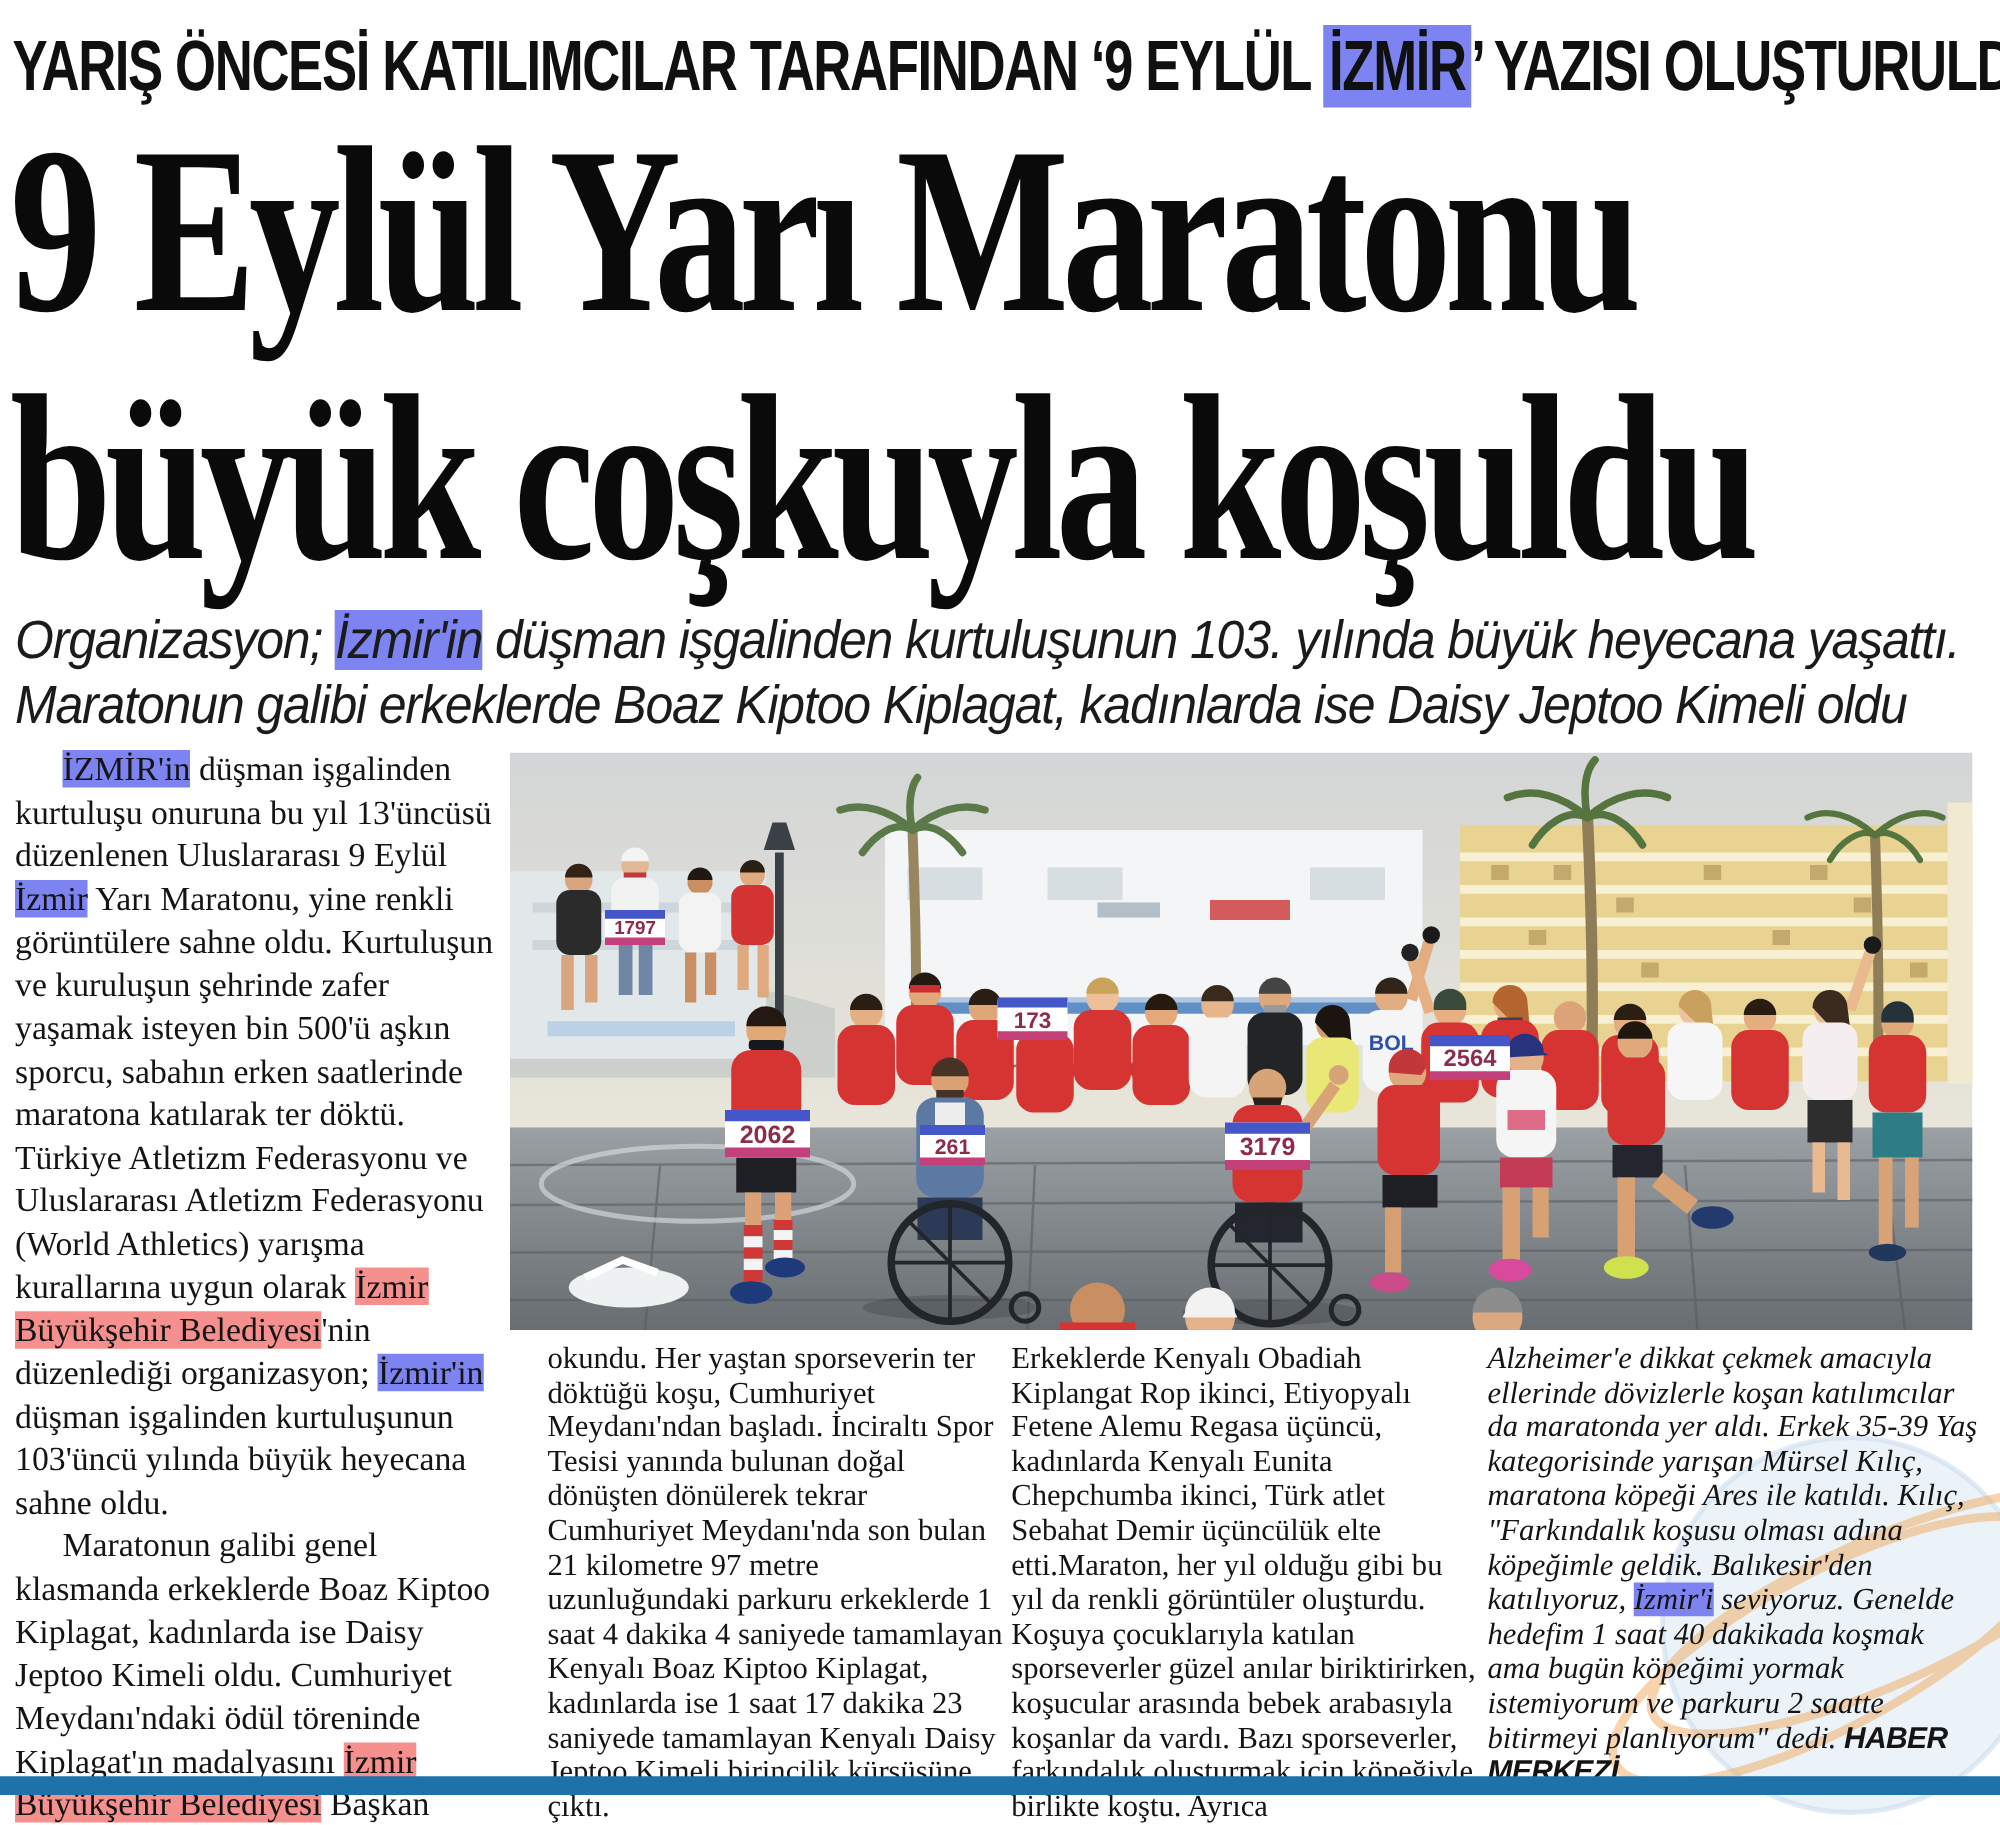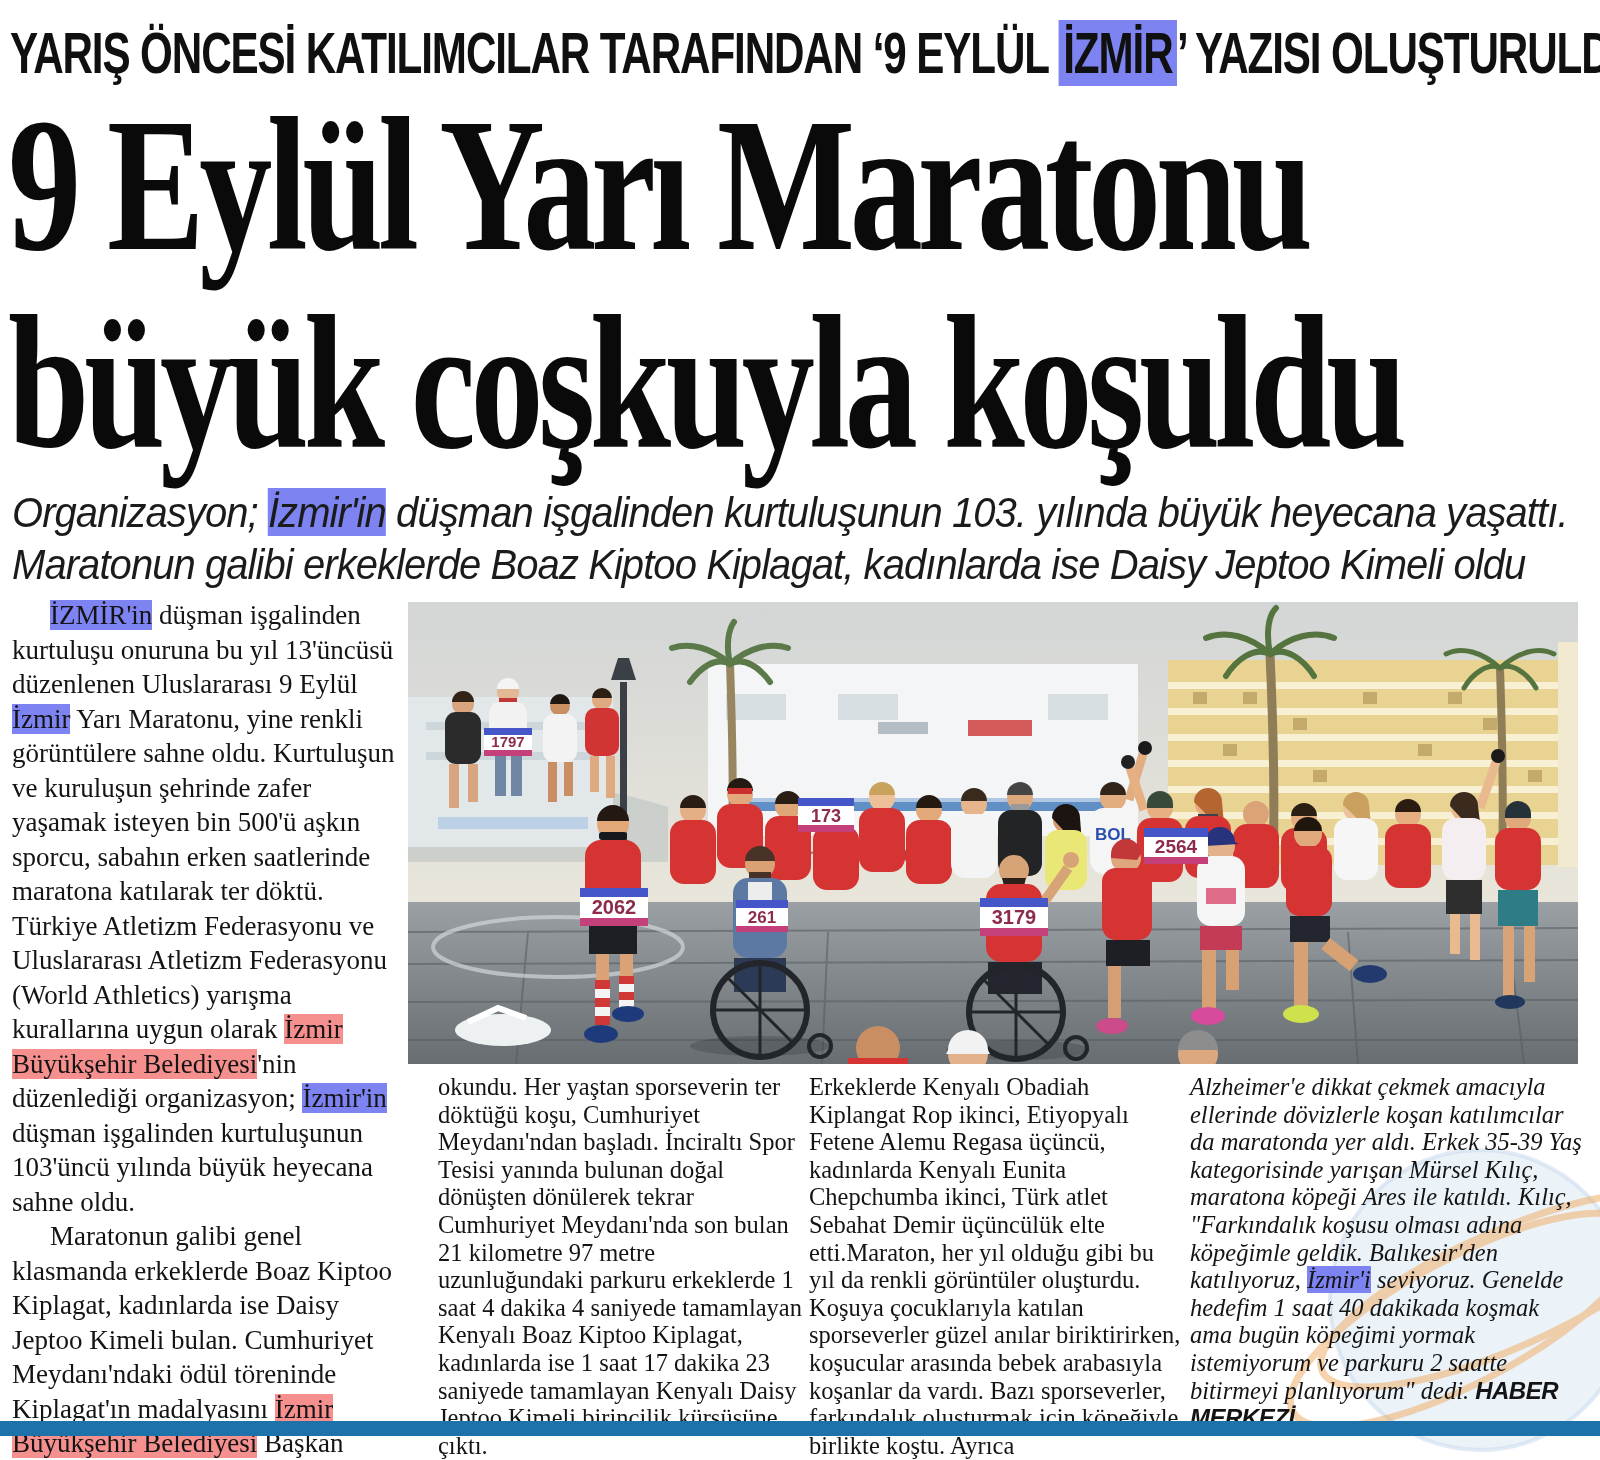--- a/index.html
+++ b/index.html
@@ -69,21 +69,21 @@
     <div class="hl-line">büyük coşkuyla koşuldu</div>
   </div>
 
   <div class="subhead">
     <div class="sub-line"><span>Organizasyon; </span><span class="seg-blue">İzmir'in</span><span> düşman işgalinden kurtuluşunun 103. yılında büyük heyecana yaşattı.</span></div>
     <div class="sub-line">Maratonun galibi erkeklerde Boaz Kiptoo Kiplagat, kadınlarda ise Daisy Jeptoo Kimeli oldu</div>
   </div>
 
   <div class="col col1">
     <p><span class="seg-blue">İZMİR'in</span><span> düşman işgalinden kurtuluşu onuruna bu yıl 13'üncüsü düzenlenen Uluslararası 9 Eylül </span><span class="seg-blue">İzmir</span><span> Yarı Maratonu, yine renkli görüntülere sahne oldu. Kurtuluşun ve kuruluşun şehrinde zafer yaşamak isteyen bin 500'ü aşkın sporcu, sabahın erken saatlerinde maratona katılarak ter döktü. Türkiye Atletizm Federasyonu ve Uluslararası Atletizm Federasyonu (World Athletics) yarışma kurallarına uygun olarak </span><span class="seg-red">İzmir Büyükşehir Belediyesi</span><span>'nin düzenlediği organizasyon; </span><span class="seg-blue">İzmir'in</span><span> düşman işgalinden kurtuluşunun 103'üncü yılında büyük heyecana sahne oldu.</span></p>
-    <p><span>Maratonun galibi genel klasmanda erkeklerde Boaz Kiptoo Kiplagat, kadınlarda ise Daisy Jeptoo Kimeli bulan. Cumhuriyet Meydanı'ndaki ödül töreninde Kiplagat'ın madalyasını </span><span class="seg-red">İzmir Büyükşehir Belediyesi</span><span> Başkan Vekili Zafer Levent Yıldır, Kimeli'nin madalyasını ise Gençlik ve Spor </span></p>
+    <p><span>Maratonun galibi genel klasmanda erkeklerde Boaz Kiptoo Kiplagat, kadınlarda ise Daisy Jeptoo Kimeli oldu. Cumhuriyet Meydanı'ndaki ödül töreninde Kiplagat'ın madalyasını </span><span class="seg-red">İzmir Büyükşehir Belediyesi</span><span> Başkan Vekili Zafer Levent Yıldır, Kimeli'nin madalyasını ise Gençlik ve Spor </span></p>
 
   </div>
 
   <div class="photo">
     <svg width="1170" height="462" viewBox="0 0 1170 462">
       <defs>
         <linearGradient id="sky" x1="0" y1="0" x2="0" y2="1">
           <stop offset="0" stop-color="#d3d6d6"></stop>
             <stop offset="1" stop-color="#eae6da"></stop>
         </linearGradient>

